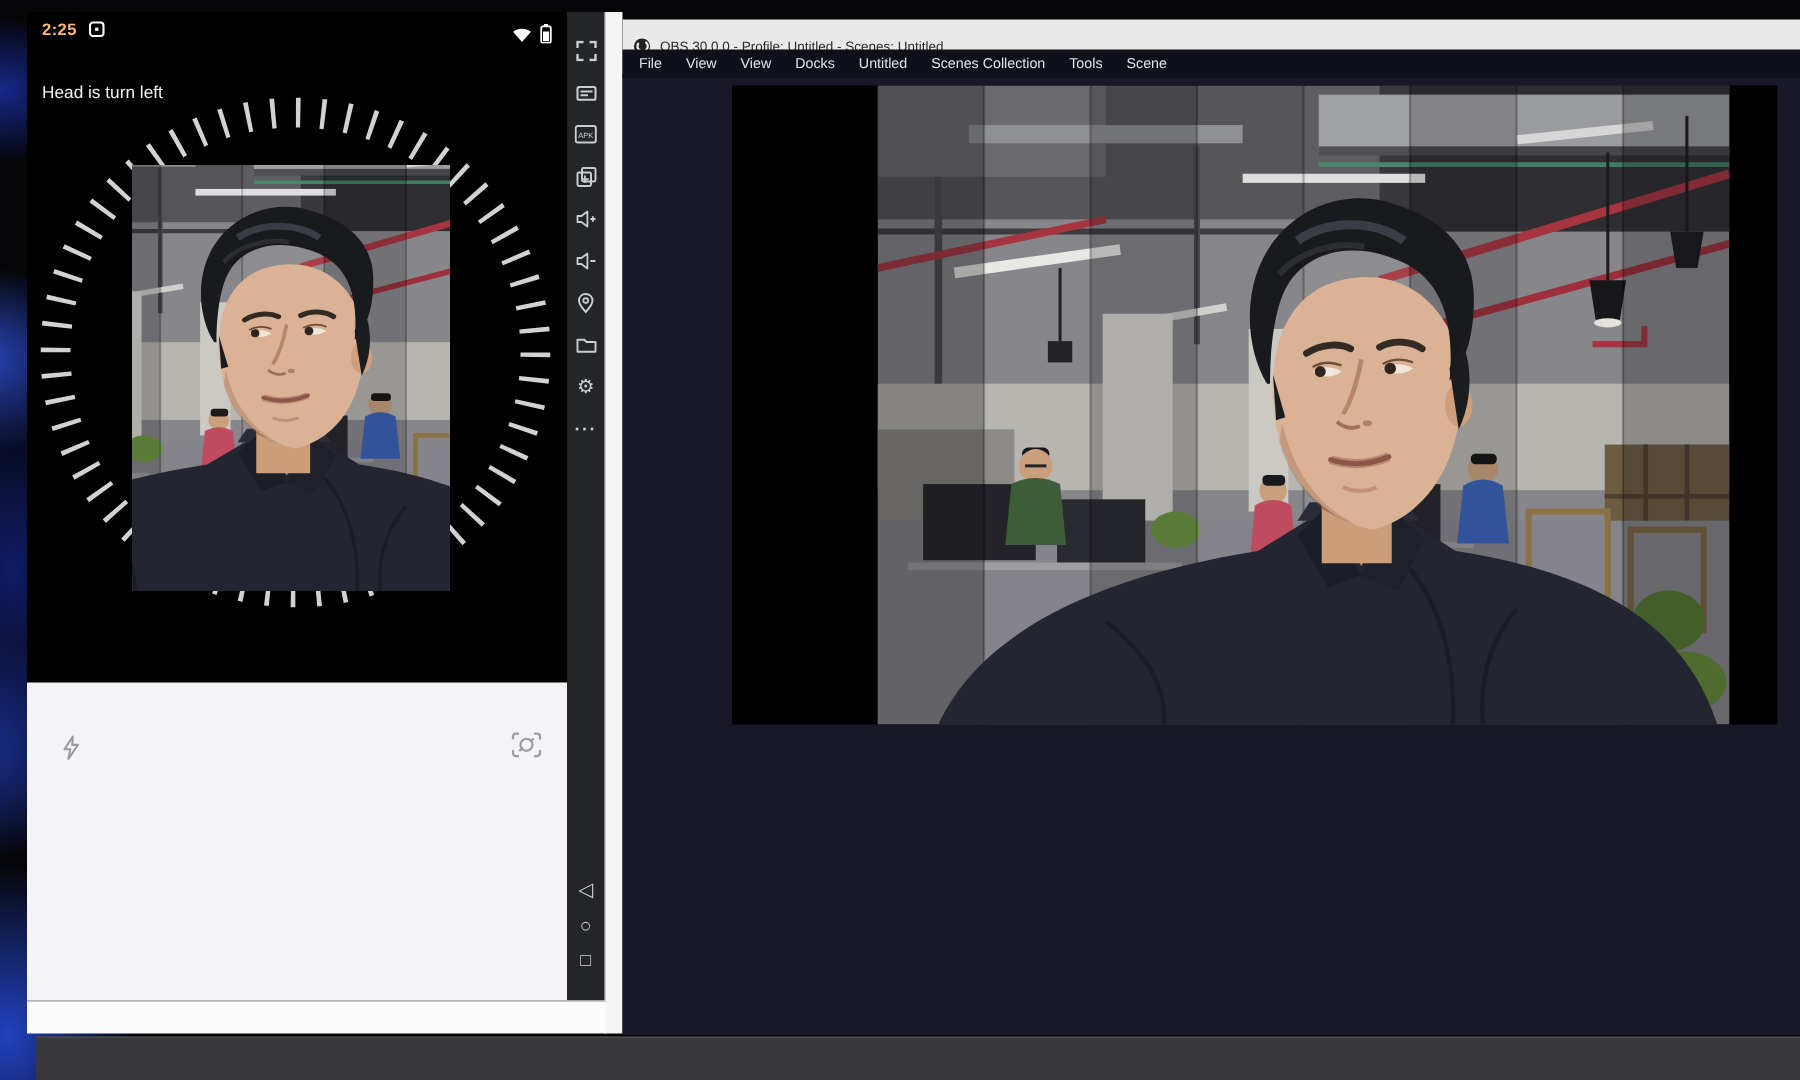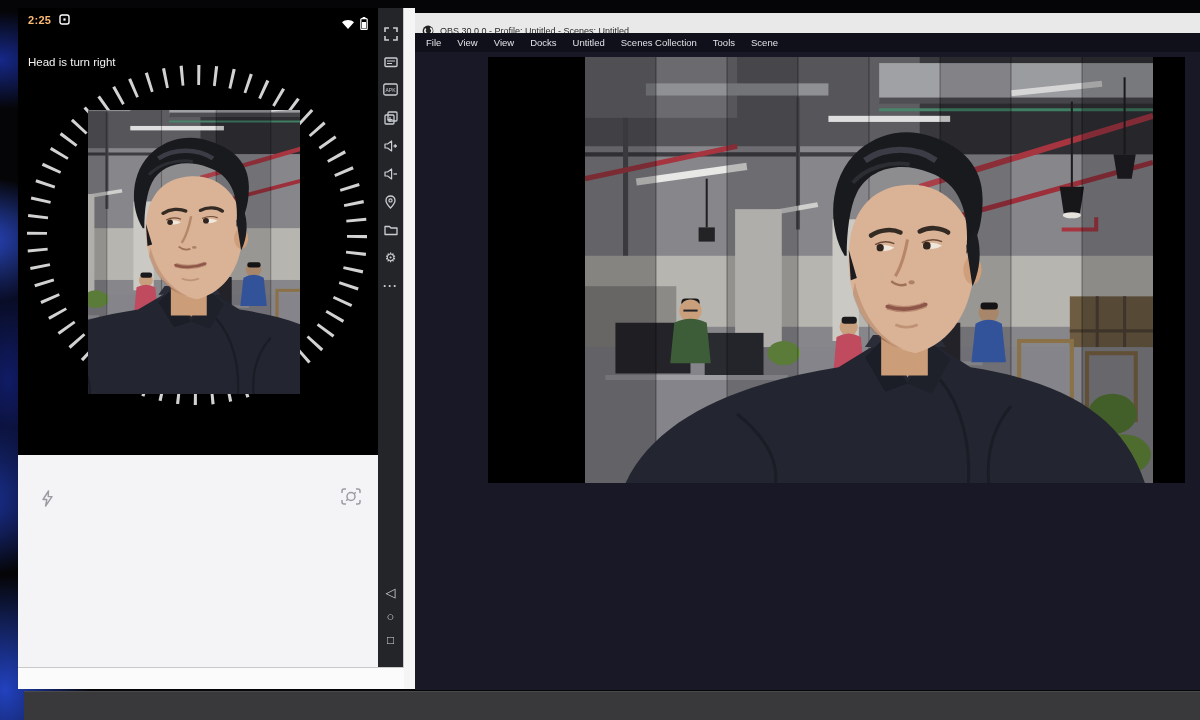--- a/index.html
+++ b/index.html
@@ -192,21 +192,21 @@
         <span>
           <svg width="8" height="13" viewBox="0 0 8 13">
               <rect x="2.6" y="0" width="2.8" height="2" fill="#fff"></rect>
               <rect x="0.8" y="1.6" width="6.4" height="11" rx="1" fill="none" stroke="#fff" stroke-width="1.2"></rect>
               <rect x="2" y="5" width="4" height="6.5" fill="#fff"></rect>
             </svg>
         </span>
       </span>
     </div>
 
-    <div class="instr-top">Head is turn right</div>
+    <div class="instr-top">Head is turn left</div>
 
     <svg class="ring" width="340" height="340" viewBox="0 0 340 340">
       <circle cx="170" cy="170" r="160" fill="none" stroke="#d2d2d2" stroke-width="20" stroke-dasharray="3 13.755"></circle>
     </svg>
 
     <div class="photo">
       <svg width="437" height="311" viewBox="0 0 560 420" preserveAspectRatio="none">
           <use href="#scene"></use>
         </svg>
     </div>

